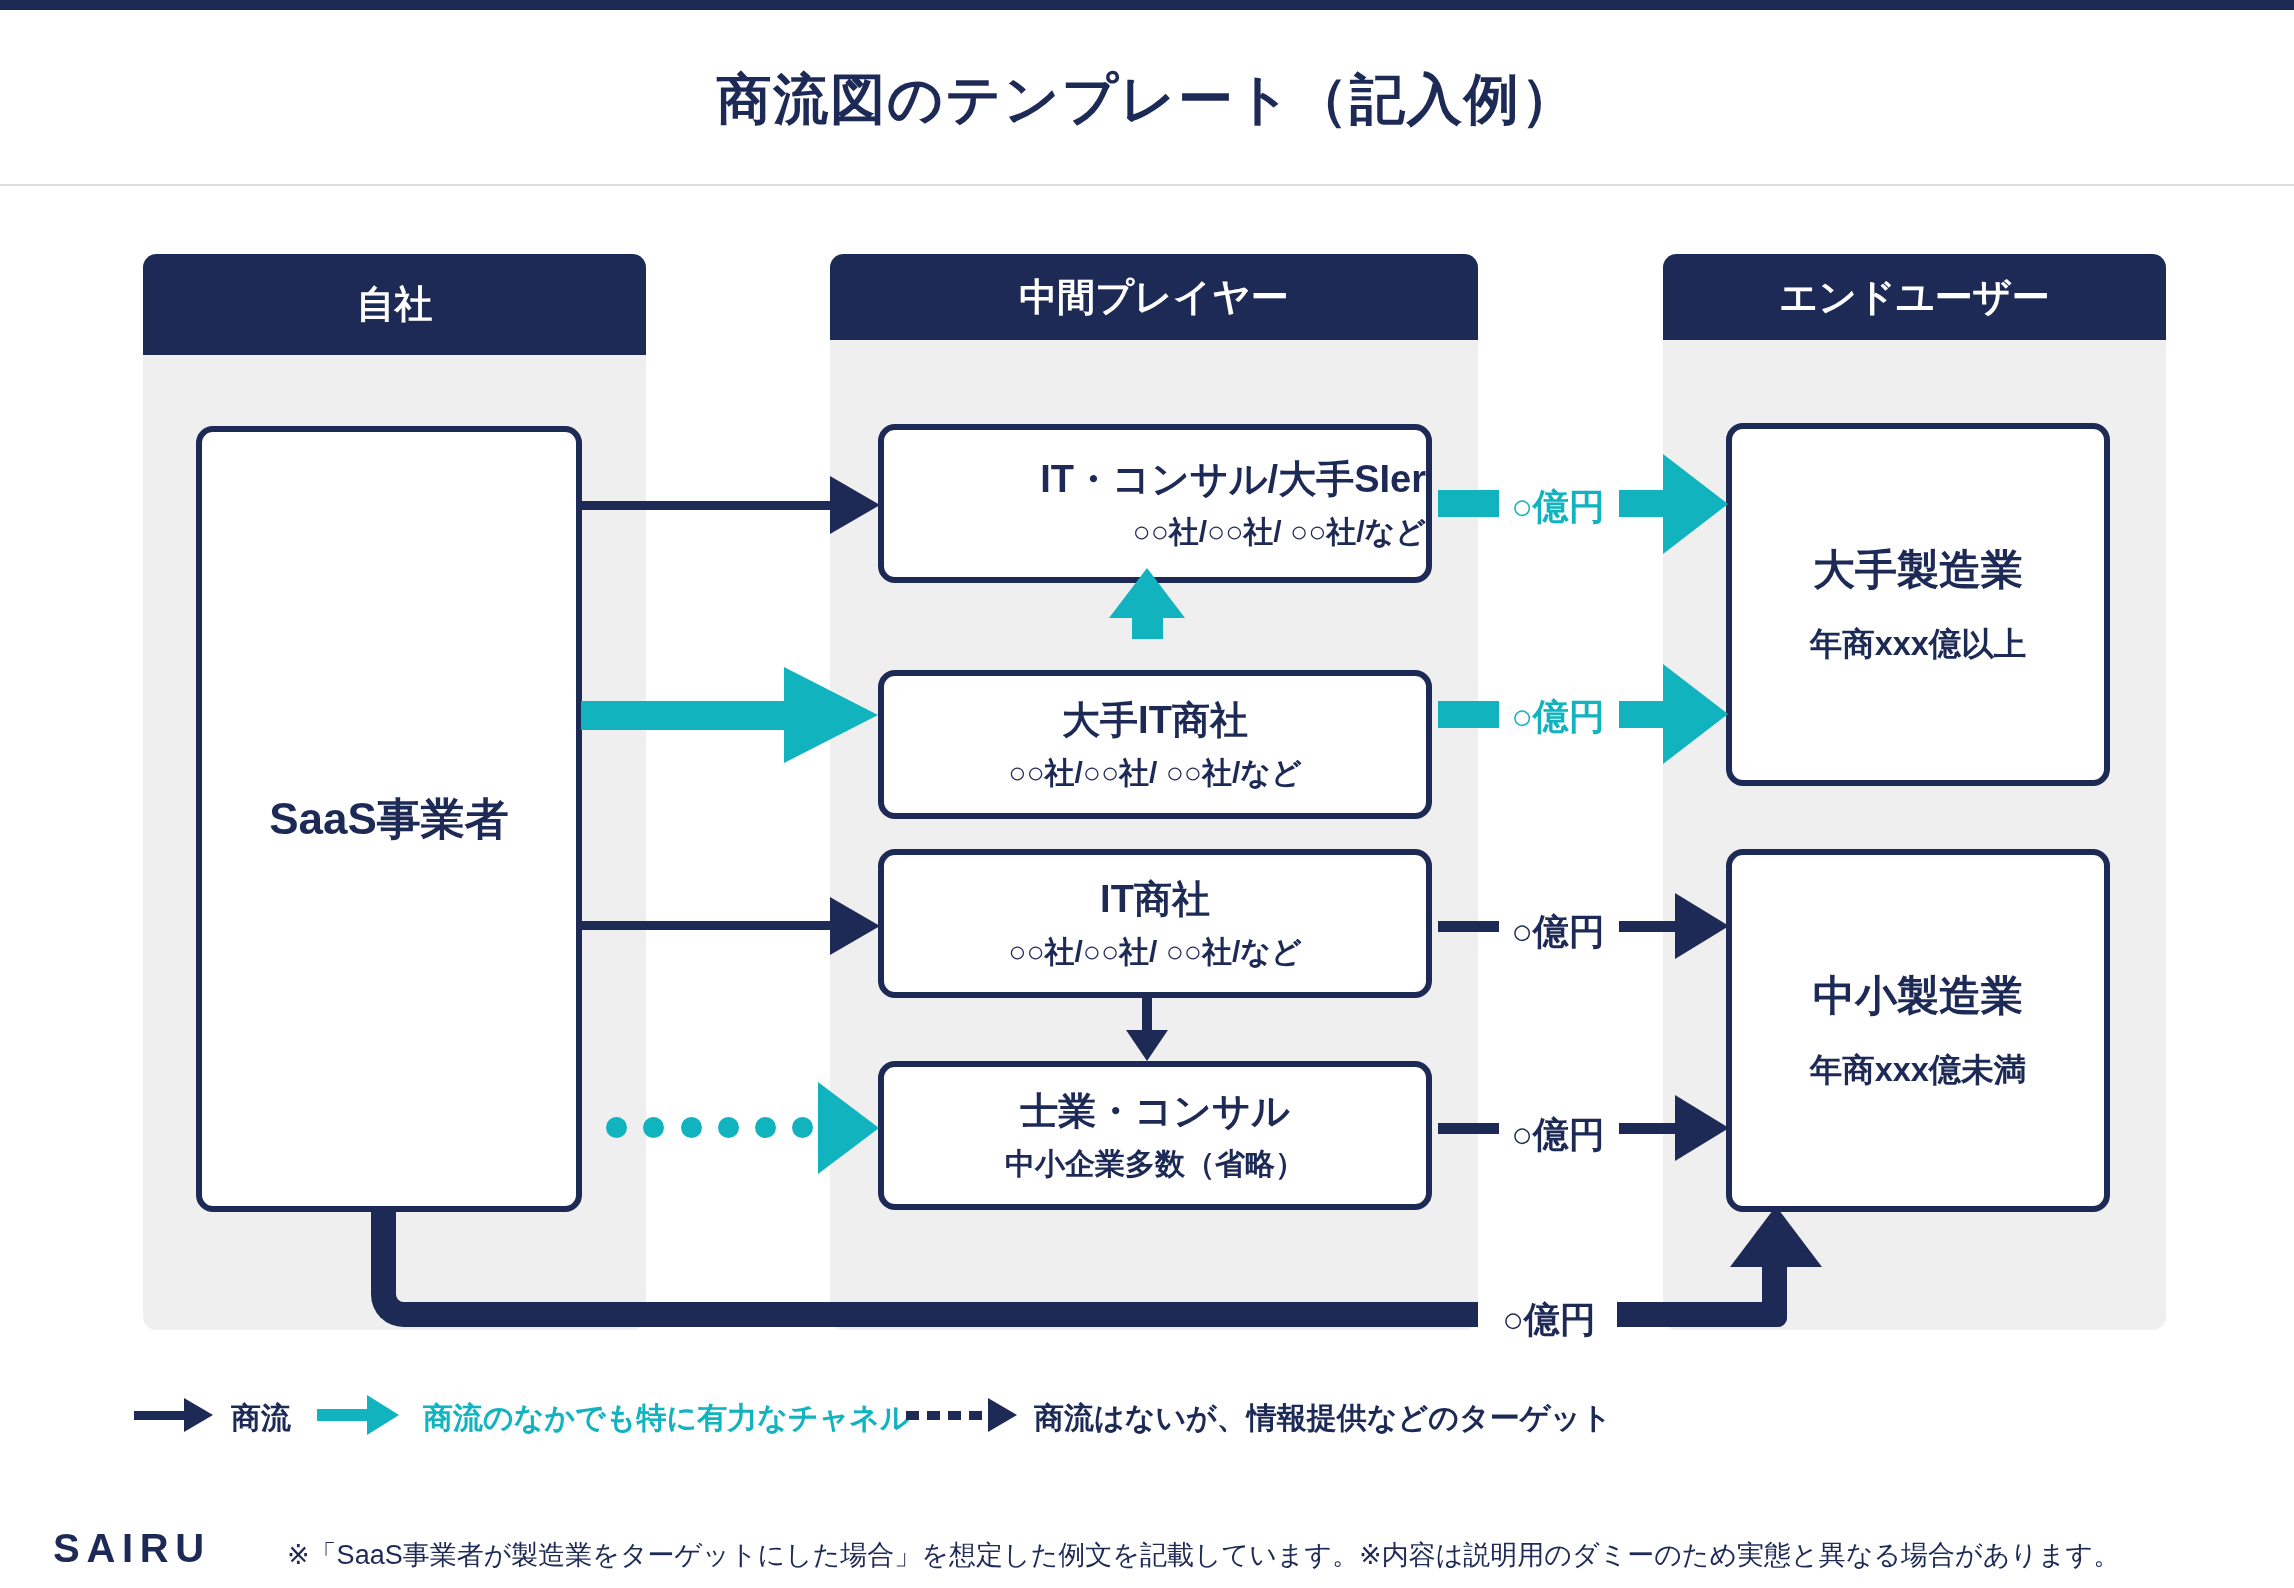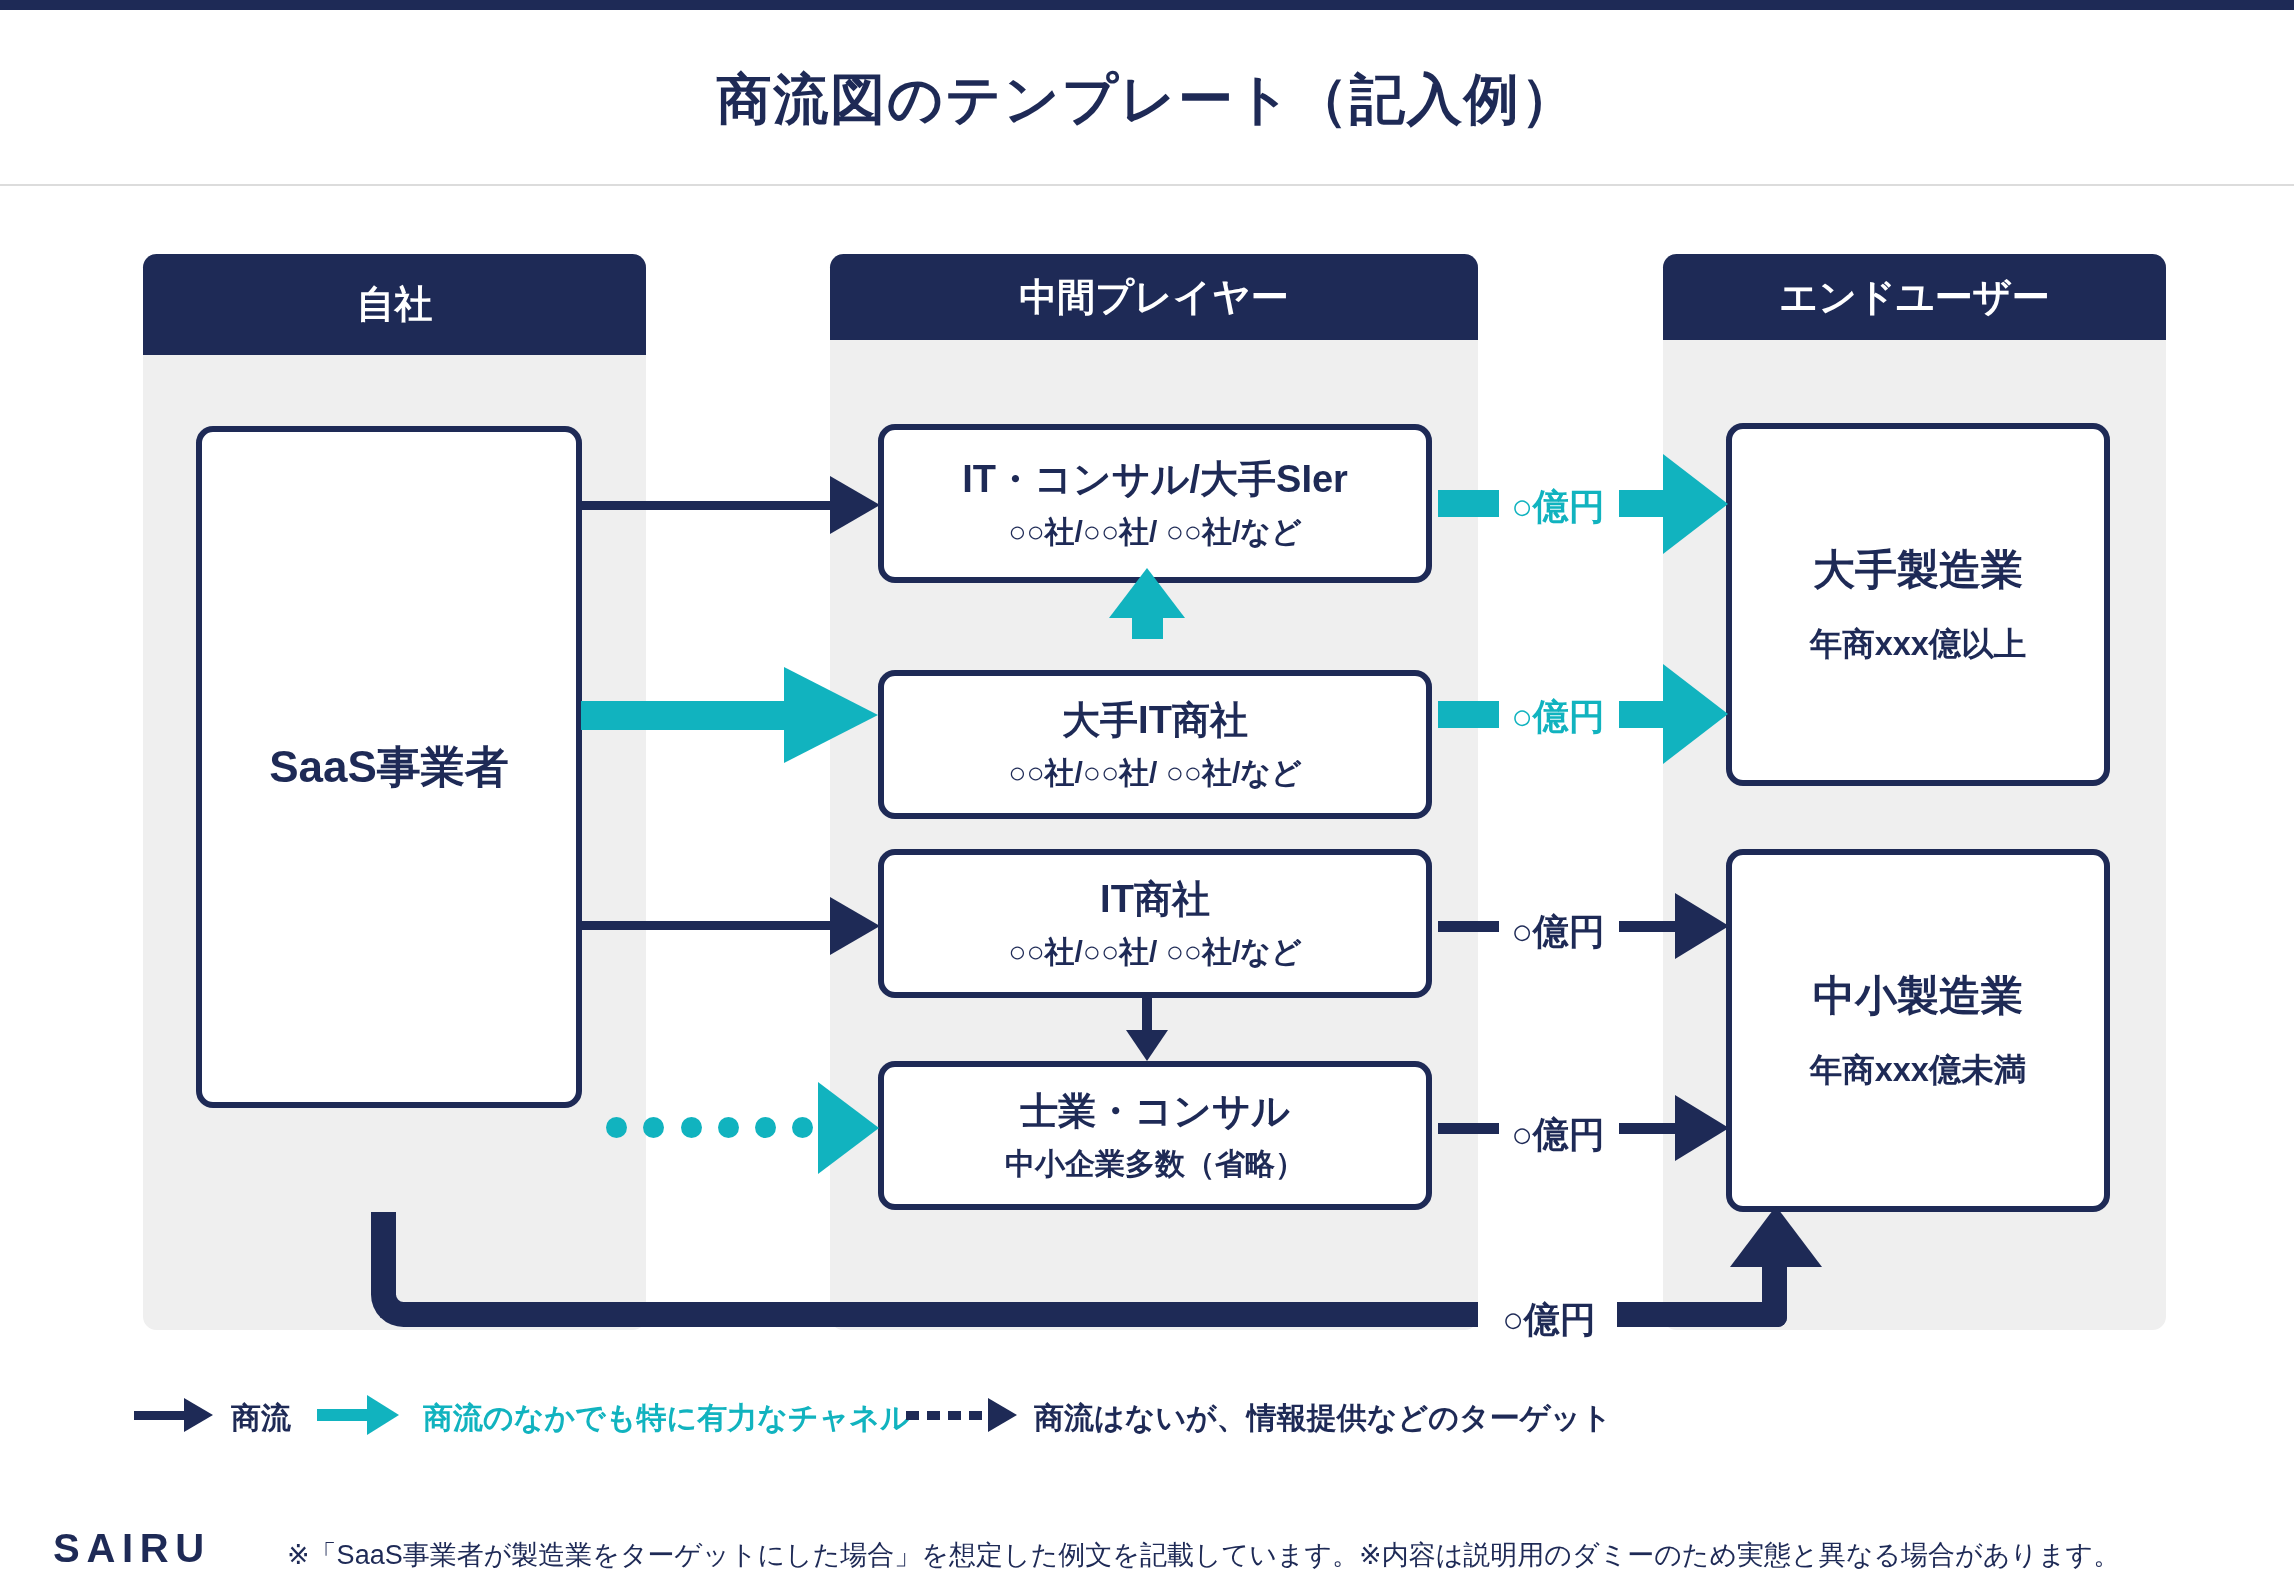--- a/index.html
+++ b/index.html
@@ -54,25 +54,25 @@
   <div class="abs title-divider"></div>
 
   <div class="abs panel" style="left:143px;top:254px;width:503px;height:1076px;"></div>
   <div class="abs panel" style="left:830px;top:254px;width:648px;height:1076px;"></div>
   <div class="abs panel" style="left:1663px;top:254px;width:503px;height:1076px;"></div>
 
   <div class="abs col-header" style="left:143px;top:254px;width:503px;height:101px;">自社</div>
   <div class="abs col-header" style="left:830px;top:254px;width:648px;height:86px;">中間プレイヤー</div>
   <div class="abs col-header" style="left:1663px;top:254px;width:503px;height:86px;">エンドユーザー</div>
 
-  <div class="abs node" style="left:196px;top:426px;width:386px;height:682px;">
+  <div class="abs node" style="left:196px;top:426px;width:386px;height:786px;">
     <div class="t1" style="font-size:44px;">SaaS事業者</div>
   </div>
 
-  <div class="abs node" style="left:878px;top:424px;width:554px;height:159px;gap:7.6px;">
+  <div class="abs node" style="left:878px;top:424px;width:554px;height:159px;gap:7.6px;align-items:flex-end;">
     <div class="t1" style="font-size:38px;">IT・コンサル/大手SIer</div>
     <div class="t2" style="font-size:30px;">○○社/○○社/ ○○社/など</div>
   </div>
   <div class="abs node" style="left:878px;top:637px;width:554px;height:149px;gap:7.6px;margin-top:33px;">
     <div class="t1" style="font-size:38px;">大手IT商社</div>
     <div class="t2" style="font-size:30px;">○○社/○○社/ ○○社/など</div>
   </div>
   <div class="abs node" style="left:878px;top:849px;width:554px;height:149px;gap:7.6px;">
     <div class="t1" style="font-size:38px;">IT商社</div>
     <div class="t2" style="font-size:30px;">○○社/○○社/ ○○社/など</div>

